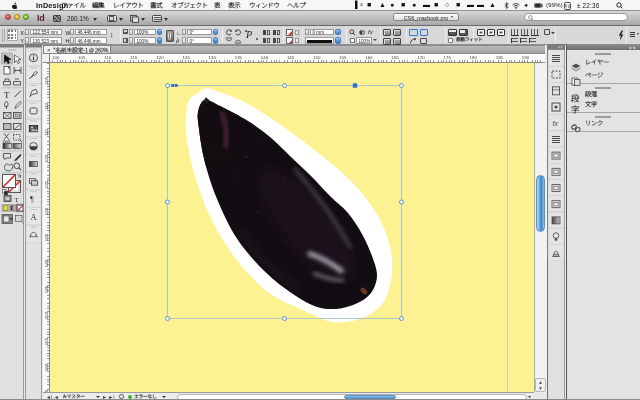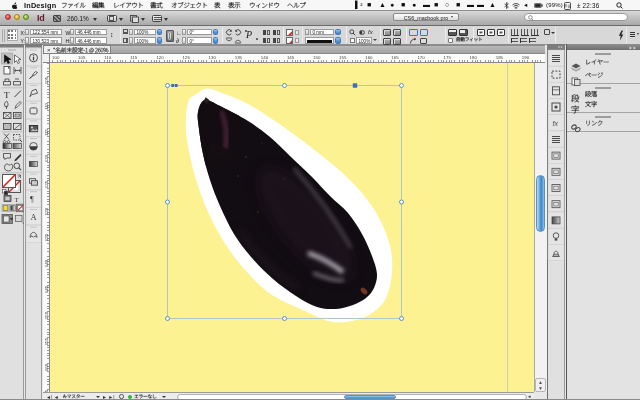--- a/index.html
+++ b/index.html
@@ -105,21 +105,21 @@
       <rect x="171.3" y="84" width="2.8" height="3" fill="#3a6cc0"></rect>
       <rect x="174.8" y="84" width="2.8" height="3" fill="#3a6cc0"></rect>
     </g>
   </svg>
 </div>
 
 <div id="menubar" class="abs">
       <svg class="abs" style="left:10px;top:2px" width="8" height="8" viewBox="0 0 8 8">
         <path d="M4.7 1.2c.5-.6 1.3-.6 1.3-.6s.1.8-.4 1.4c-.5.6-1.2.5-1.2.5s-.2-.7.3-1.3zM5.9 2.7c.7 0 1.2.4 1.2.4s-.6.4-.6 1.2c0 .9.8 1.2.8 1.2s-.5 1.5-1.3 1.5c-.5 0-.6-.3-1.2-.3-.5 0-.8.3-1.2.3C2.8 7 2 5.4 2 4.3c0-1.1.8-1.6 1.5-1.6.5 0 .9.3 1.2.3.3 0 .8-.3 1.2-.3z" fill="#1a1a1a"></path>
       </svg>
-      <span class="mi" style="left:24px;font-weight:bold;">InDesign</span>
+      <span class="mi" style="left:36px;font-weight:bold;">InDesign</span>
       <svg class="abs" style="left:61px;top:2.0px;" width="26" height="9" viewBox="0 0 26 9">
         <path d="M5.5 1.3Q5.5 1.3 5.5 1.4Q5.5 1.4 5.4 1.5Q5.4 1.8 5.3 2.1Q5.2 2.4 5.1 2.8Q5.0 3.1 4.8 3.4Q4.7 3.7 4.5 4.0Q4.2 4.3 3.8 4.7Q3.5 5.0 3.0 5.2Q2.5 5.5 1.9 5.7L1.7 5.5Q2.4 5.3 2.8 5.1Q3.3 4.8 3.7 4.5Q4.0 4.2 4.3 3.8Q4.6 3.5 4.8 3.1Q5.0 2.6 5.1 2.2Q5.2 1.8 5.3 1.4Q5.2 1.4 4.9 1.4Q4.6 1.4 4.2 1.4Q3.8 1.4 3.4 1.4Q3.0 1.4 2.6 1.4Q2.2 1.4 1.9 1.4Q1.6 1.4 1.6 1.4Q1.4 1.4 1.3 1.4Q1.2 1.4 1.1 1.4V1.2Q1.1 1.2 1.2 1.2Q1.3 1.2 1.4 1.2Q1.5 1.2 1.6 1.2Q1.6 1.2 1.9 1.2Q2.1 1.2 2.4 1.2Q2.7 1.2 3.0 1.2Q3.4 1.2 3.7 1.2Q4.1 1.2 4.4 1.2Q4.7 1.2 4.9 1.2Q5.1 1.2 5.2 1.2Q5.2 1.2 5.3 1.2Q5.3 1.2 5.3 1.2Z M11.7 2.3Q11.6 2.3 11.6 2.3Q11.6 2.4 11.6 2.4Q11.5 2.5 11.4 2.7Q11.3 2.9 11.1 3.1Q10.9 3.3 10.7 3.5Q10.5 3.7 10.2 3.9L10.0 3.8Q10.3 3.6 10.6 3.4Q10.8 3.1 11.0 2.9Q11.2 2.6 11.3 2.4Q11.2 2.4 11.0 2.4Q10.7 2.4 10.3 2.4Q9.9 2.4 9.5 2.4Q9.1 2.4 8.8 2.4Q8.4 2.4 8.2 2.4Q7.9 2.4 7.9 2.4Q7.8 2.4 7.6 2.4Q7.5 2.4 7.3 2.4V2.2Q7.5 2.2 7.6 2.2Q7.8 2.2 7.9 2.2Q7.9 2.2 8.2 2.2Q8.4 2.2 8.8 2.2Q9.2 2.2 9.6 2.2Q10.0 2.2 10.3 2.2Q10.7 2.2 11.0 2.2Q11.3 2.2 11.4 2.2Q11.4 2.2 11.4 2.2Q11.4 2.2 11.5 2.2Q11.5 2.2 11.5 2.2ZM9.5 3.0Q9.5 3.4 9.4 3.8Q9.4 4.2 9.3 4.5Q9.2 4.9 9.1 5.1Q8.9 5.4 8.6 5.6Q8.4 5.9 8.0 6.1L7.8 5.9Q7.8 5.9 7.9 5.8Q8.0 5.8 8.1 5.7Q8.6 5.4 8.9 5.0Q9.1 4.6 9.2 4.2Q9.3 3.7 9.3 3.3Q9.3 3.2 9.3 3.1Q9.3 3.1 9.2 3.0Z M12.9 3.5Q13.8 3.2 14.5 2.9Q15.3 2.5 15.8 2.2Q16.2 2.0 16.5 1.7Q16.8 1.5 17.0 1.2Q17.3 1.0 17.6 0.7L17.7 0.8Q17.5 1.1 17.2 1.4Q16.9 1.6 16.6 1.9Q16.2 2.1 15.8 2.4Q15.5 2.6 15.1 2.8Q14.6 3.1 14.1 3.3Q13.6 3.5 13.0 3.7ZM15.7 2.3 15.9 2.2V5.2Q15.9 5.3 15.9 5.5Q15.9 5.6 15.9 5.7Q15.9 5.7 16.0 5.8H15.7Q15.7 5.7 15.7 5.7Q15.7 5.6 15.7 5.5Q15.7 5.3 15.7 5.2Z M21.9 5.5Q21.9 5.5 21.9 5.4Q21.9 5.4 21.9 5.3Q21.9 5.2 21.9 5.0Q21.9 4.8 21.9 4.4Q21.9 4.1 21.9 3.7Q21.9 3.3 21.9 2.9Q21.9 2.5 21.9 2.1Q21.9 1.8 21.9 1.5Q21.9 1.3 21.9 1.2Q21.9 1.1 21.9 1.0Q21.9 0.9 21.9 0.8H22.1Q22.1 0.9 22.1 1.0Q22.1 1.1 22.1 1.2Q22.1 1.3 22.1 1.5Q22.1 1.8 22.1 2.2Q22.1 2.6 22.1 3.0Q22.1 3.4 22.1 3.8Q22.1 4.3 22.1 4.6Q22.1 5.0 22.1 5.2Q22.1 5.4 22.1 5.4Q22.5 5.2 22.9 5.0Q23.3 4.7 23.7 4.3Q24.1 4.0 24.4 3.5L24.5 3.7Q24.2 4.1 23.8 4.5Q23.4 4.8 23.0 5.1Q22.6 5.4 22.2 5.6Q22.2 5.6 22.1 5.6Q22.1 5.6 22.0 5.7ZM18.9 5.6Q19.3 5.3 19.6 4.9Q19.9 4.4 20.1 3.9Q20.2 3.7 20.2 3.3Q20.2 3.0 20.3 2.6Q20.3 2.2 20.3 1.8Q20.3 1.5 20.3 1.2Q20.3 1.1 20.3 1.0Q20.3 0.9 20.3 0.9H20.5Q20.5 0.9 20.5 1.0Q20.5 1.0 20.5 1.1Q20.5 1.1 20.5 1.2Q20.5 1.5 20.5 1.8Q20.5 2.2 20.4 2.6Q20.4 3.0 20.4 3.4Q20.3 3.7 20.3 4.0Q20.1 4.5 19.8 4.9Q19.5 5.4 19.1 5.7Z" fill="#111" stroke="#111" stroke-width="0.28"></path>
       </svg>
       <svg class="abs" style="left:92px;top:2.0px;" width="14" height="9" viewBox="0 0 14 9">
         <path d="M4.0 3.4H4.2V6.1H4.0ZM5.0 3.4H5.2V6.1H5.0ZM2.6 0.6H6.2V0.8H2.6ZM3.2 4.6H6.1V4.8H3.2ZM2.9 1.4H3.1V2.9Q3.1 3.3 3.1 3.7Q3.0 4.1 3.0 4.5Q2.9 4.9 2.7 5.3Q2.5 5.6 2.3 6.0Q2.3 6.0 2.2 5.9Q2.2 5.9 2.2 5.9Q2.2 5.9 2.1 5.8Q2.4 5.5 2.5 5.2Q2.7 4.8 2.8 4.4Q2.8 4.0 2.9 3.6Q2.9 3.3 2.9 2.9ZM3.0 1.4H6.0V2.8H3.0V2.6H5.8V1.6H3.0ZM3.1 3.4H6.0V3.6H3.3V6.1H3.1ZM5.9 3.4H6.1V5.9Q6.1 6.0 6.1 6.0Q6.1 6.1 6.0 6.1Q5.9 6.1 5.8 6.1Q5.7 6.1 5.5 6.1Q5.5 6.1 5.4 6.0Q5.4 6.0 5.4 5.9Q5.6 6.0 5.7 6.0Q5.8 6.0 5.9 6.0Q5.9 5.9 5.9 5.9ZM1.4 0.2 1.6 0.3Q1.5 0.5 1.3 0.8Q1.2 1.0 1.1 1.3Q0.9 1.5 0.8 1.7L0.7 1.6Q0.8 1.4 0.9 1.2Q1.1 0.9 1.2 0.7Q1.3 0.4 1.4 0.2ZM2.1 0.9 2.3 1.0Q2.1 1.4 1.8 1.8Q1.6 2.2 1.3 2.6Q1.0 3.0 0.8 3.3L0.6 3.2Q0.8 3.0 1.0 2.7Q1.2 2.4 1.4 2.1Q1.6 1.8 1.8 1.5Q2.0 1.2 2.1 0.9ZM0.3 1.4 0.5 1.3Q0.6 1.5 0.8 1.7Q1.0 1.9 1.2 2.0Q1.3 2.2 1.4 2.4L1.3 2.5Q1.2 2.4 1.0 2.2Q0.9 2.0 0.7 1.8Q0.5 1.6 0.3 1.4ZM1.8 2.4 2.0 2.3Q2.1 2.5 2.2 2.8Q2.3 3.0 2.4 3.2Q2.5 3.5 2.6 3.6L2.4 3.7Q2.3 3.5 2.3 3.3Q2.2 3.1 2.0 2.8Q1.9 2.6 1.8 2.4ZM0.2 3.1Q0.6 3.1 1.2 3.1Q1.7 3.1 2.3 3.0L2.3 3.2Q1.7 3.3 1.2 3.3Q0.7 3.3 0.3 3.3ZM1.9 3.9 2.1 3.8Q2.2 4.1 2.3 4.5Q2.4 4.8 2.4 5.0L2.3 5.1Q2.2 4.9 2.1 4.5Q2.1 4.2 1.9 3.9ZM0.7 3.9 0.9 3.9Q0.9 4.4 0.7 4.8Q0.6 5.2 0.4 5.6Q0.4 5.5 0.4 5.5Q0.4 5.5 0.3 5.5Q0.3 5.5 0.3 5.5Q0.4 5.2 0.6 4.7Q0.7 4.3 0.7 3.9ZM1.4 3.2H1.6V6.1H1.4Z M6.5 4.2H12.3V4.4H6.5ZM7.4 1.8H11.6V2.0H7.4ZM7.4 2.6H11.6V2.8H7.4ZM7.4 1.0H11.8V1.2H7.4ZM9.4 1.1H9.6V3.5H9.4ZM9.3 3.6H9.5V6.1H9.3ZM9.1 4.3 9.3 4.3Q9.1 4.6 8.7 4.9Q8.4 5.1 8.0 5.3Q7.7 5.6 7.3 5.7Q6.9 5.9 6.5 6.0Q6.5 6.0 6.5 5.9Q6.4 5.9 6.4 5.9Q6.7 5.7 7.1 5.6Q7.5 5.4 7.9 5.2Q8.3 5.0 8.6 4.7Q8.9 4.5 9.1 4.3ZM9.6 4.3Q9.9 4.5 10.2 4.7Q10.5 5.0 10.9 5.2Q11.3 5.4 11.7 5.5Q12.1 5.7 12.4 5.8Q12.4 5.8 12.4 5.8Q12.4 5.9 12.3 5.9Q12.3 5.9 12.3 6.0Q11.9 5.9 11.5 5.7Q11.1 5.5 10.7 5.3Q10.4 5.1 10.0 4.9Q9.7 4.6 9.5 4.4ZM9.6 0.2 9.9 0.2Q9.7 0.5 9.6 0.7Q9.5 1.0 9.4 1.2L9.2 1.1Q9.3 0.9 9.4 0.7Q9.6 0.4 9.6 0.2ZM7.9 0.2 8.1 0.2Q7.9 0.6 7.7 0.9Q7.5 1.3 7.2 1.7Q6.9 2.1 6.5 2.4Q6.5 2.4 6.4 2.4Q6.4 2.3 6.4 2.3Q6.4 2.3 6.3 2.3Q6.7 2.0 7.0 1.6Q7.3 1.2 7.5 0.9Q7.8 0.5 7.9 0.2ZM7.3 1.2H7.5V3.5H12.1V3.7H7.3Z" fill="#111" stroke="#111" stroke-width="0.28"></path>
       </svg>
       <svg class="abs" style="left:112.5px;top:2.0px;" width="32" height="9" viewBox="0 0 32 9">
         <path d="M1.6 5.5Q1.7 5.5 1.7 5.4Q1.7 5.4 1.7 5.3Q1.7 5.2 1.7 4.9Q1.7 4.7 1.7 4.2Q1.7 3.8 1.7 3.4Q1.7 2.9 1.7 2.5Q1.7 2.1 1.7 1.8Q1.7 1.5 1.7 1.3Q1.7 1.3 1.7 1.2Q1.7 1.1 1.7 1.0Q1.7 0.9 1.6 0.9H1.9Q1.9 0.9 1.9 1.1Q1.9 1.2 1.9 1.3Q1.9 1.4 1.9 1.7Q1.9 2.0 1.9 2.3Q1.9 2.7 1.9 3.1Q1.9 3.5 1.9 3.9Q1.9 4.3 1.9 4.6Q1.9 4.9 1.9 5.1Q1.9 5.3 1.9 5.4Q2.4 5.3 3.0 5.0Q3.5 4.8 4.0 4.5Q4.6 4.2 5.0 3.8Q5.4 3.5 5.7 3.1L5.8 3.2Q5.2 4.0 4.2 4.6Q3.2 5.2 1.9 5.6Q1.9 5.6 1.9 5.6Q1.8 5.6 1.8 5.6Z M6.8 3.5Q7.7 3.2 8.4 2.9Q9.2 2.5 9.7 2.2Q10.1 2.0 10.4 1.7Q10.7 1.5 10.9 1.2Q11.2 1.0 11.5 0.7L11.6 0.8Q11.4 1.1 11.1 1.4Q10.8 1.6 10.5 1.9Q10.1 2.1 9.7 2.4Q9.4 2.6 9.0 2.8Q8.5 3.1 8.0 3.3Q7.5 3.5 6.9 3.7ZM9.6 2.3 9.8 2.2V5.2Q9.8 5.3 9.8 5.5Q9.8 5.6 9.8 5.7Q9.8 5.7 9.9 5.8H9.6Q9.6 5.7 9.6 5.7Q9.6 5.6 9.6 5.5Q9.6 5.3 9.6 5.2Z M18.2 1.2Q18.2 1.2 18.1 1.3Q18.1 1.3 18.1 1.4Q18.0 1.5 17.7 1.9Q17.5 2.2 17.2 2.5Q16.8 2.9 16.4 3.2L16.2 3.0Q16.5 2.9 16.7 2.7Q17.0 2.5 17.2 2.2Q17.4 2.0 17.6 1.7Q17.8 1.5 17.9 1.3Q17.8 1.3 17.5 1.3Q17.2 1.3 16.9 1.3Q16.5 1.3 16.1 1.3Q15.7 1.3 15.3 1.3Q14.9 1.3 14.6 1.3Q14.3 1.3 14.1 1.3Q13.8 1.3 13.8 1.3Q13.6 1.3 13.4 1.3Q13.2 1.3 13.1 1.3V1.1Q13.2 1.1 13.4 1.1Q13.6 1.1 13.8 1.1Q13.8 1.1 14.1 1.1Q14.3 1.1 14.6 1.1Q14.9 1.1 15.3 1.1Q15.7 1.1 16.1 1.1Q16.5 1.1 16.9 1.1Q17.2 1.1 17.5 1.1Q17.7 1.1 17.8 1.1Q17.8 1.1 17.9 1.1Q17.9 1.1 18.0 1.1Q18.0 1.1 18.1 1.1ZM15.6 2.1Q15.6 2.7 15.6 3.1Q15.5 3.6 15.4 4.0Q15.3 4.4 15.1 4.7Q14.9 5.1 14.6 5.3Q14.2 5.6 13.8 5.8L13.6 5.6Q13.7 5.6 13.8 5.5Q14.0 5.5 14.0 5.4Q14.5 5.2 14.8 4.8Q15.0 4.5 15.2 4.1Q15.3 3.7 15.3 3.3Q15.4 2.9 15.4 2.4Q15.4 2.3 15.4 2.3Q15.4 2.2 15.4 2.1Z M21.7 0.5Q21.6 0.6 21.6 0.7Q21.6 0.8 21.6 0.9Q21.6 0.9 21.6 1.1Q21.6 1.2 21.6 1.4Q21.6 1.6 21.6 1.7H21.4Q21.4 1.6 21.4 1.4Q21.4 1.2 21.4 1.1Q21.4 0.9 21.4 0.9Q21.4 0.8 21.4 0.7Q21.4 0.6 21.4 0.5ZM23.9 1.7Q23.9 1.7 23.9 1.8Q23.9 1.8 23.9 1.9Q23.9 2.1 23.8 2.3Q23.8 2.6 23.7 2.9Q23.6 3.2 23.5 3.5Q23.3 3.8 23.2 4.0Q23.0 4.4 22.6 4.7Q22.3 5.1 21.8 5.3Q21.3 5.6 20.7 5.8L20.5 5.6Q20.6 5.6 20.7 5.5Q20.8 5.5 20.9 5.5Q21.3 5.4 21.7 5.1Q22.1 4.9 22.5 4.6Q22.8 4.3 23.0 3.9Q23.2 3.6 23.3 3.2Q23.5 2.8 23.6 2.5Q23.7 2.1 23.7 1.8H19.6Q19.6 1.9 19.6 2.1Q19.6 2.3 19.6 2.5Q19.6 2.8 19.6 2.9Q19.6 3.1 19.6 3.2Q19.6 3.3 19.6 3.3Q19.6 3.4 19.6 3.5H19.4Q19.4 3.4 19.4 3.3Q19.4 3.3 19.4 3.2Q19.4 3.1 19.4 3.0Q19.4 2.8 19.4 2.6Q19.4 2.4 19.4 2.3Q19.4 2.1 19.4 2.0Q19.4 1.9 19.4 1.8Q19.4 1.7 19.4 1.6Q19.5 1.6 19.6 1.6Q19.8 1.6 19.9 1.6H23.4Q23.6 1.6 23.7 1.6Q23.8 1.6 23.8 1.6Z M26.8 5.1Q26.8 5.1 26.8 4.8Q26.8 4.5 26.8 4.2Q26.8 3.8 26.8 3.3Q26.8 2.9 26.8 2.5Q26.8 2.0 26.8 1.7Q26.8 1.4 26.8 1.3Q26.8 1.2 26.8 1.0Q26.8 0.8 26.7 0.7H27.0Q27.0 0.8 27.0 1.0Q27.0 1.2 27.0 1.3Q27.0 1.6 27.0 2.0Q27.0 2.4 27.0 2.8Q27.0 3.2 27.0 3.6Q27.0 4.0 27.0 4.4Q27.0 4.7 27.0 4.9Q27.0 5.1 27.0 5.1Q27.0 5.3 27.0 5.4Q27.0 5.5 27.0 5.6Q27.0 5.7 27.0 5.8H26.8Q26.8 5.7 26.8 5.5Q26.8 5.3 26.8 5.1ZM26.9 2.4Q27.3 2.5 27.6 2.7Q28.0 2.8 28.4 3.0Q28.8 3.1 29.2 3.3Q29.5 3.4 29.9 3.6L29.8 3.8Q29.5 3.6 29.1 3.5Q28.7 3.3 28.3 3.1Q27.9 3.0 27.6 2.9Q27.2 2.7 26.9 2.7Z" fill="#111" stroke="#111" stroke-width="0.28"></path>
       </svg>
       <svg class="abs" style="left:150px;top:2.0px;" width="14" height="9" viewBox="0 0 14 9">

